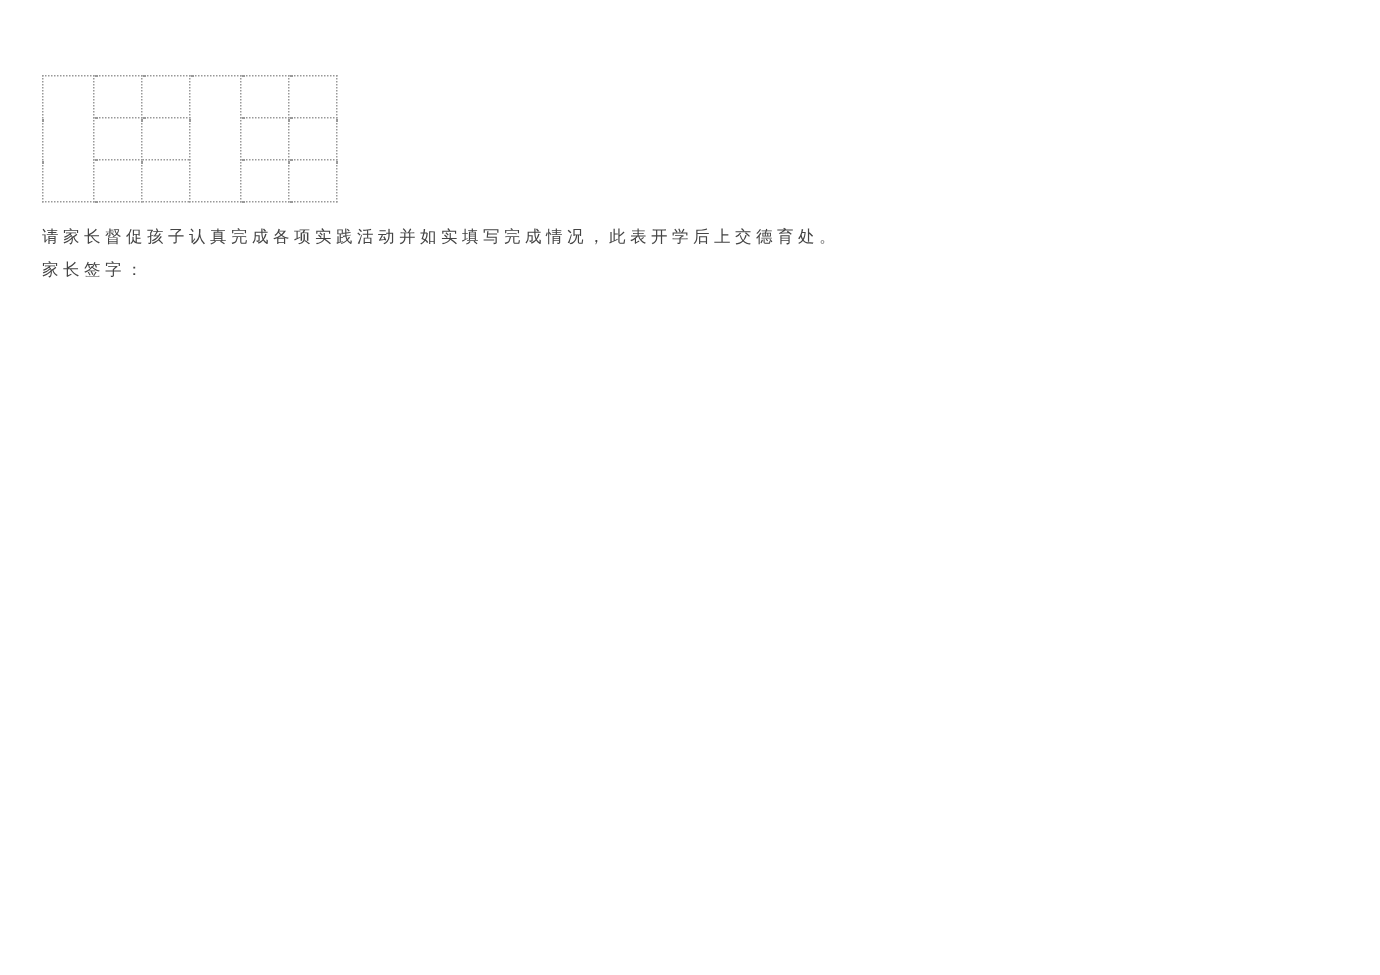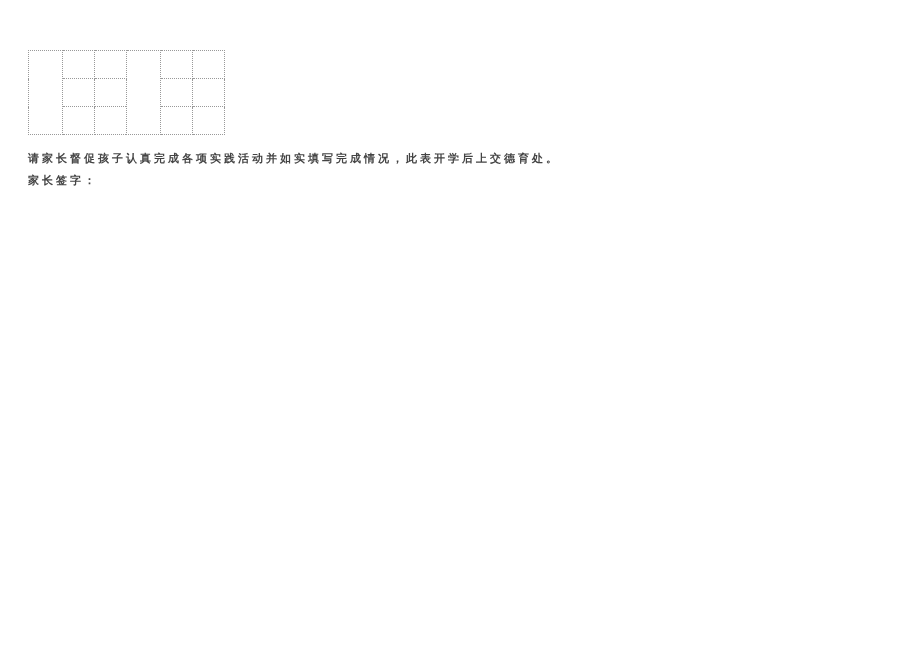--- a/index.html
+++ b/index.html
@@ -29,21 +29,20 @@
       height: 28px;
     }
     td.wide {
       width: 34px;
     }
     .text-line {
       font-size: 11px;
       letter-spacing: 3px;
       line-height: 2;
       color: #444;
-      font-weight: bold;
     }
   </style>
 </head>
 <body>
 
 <div class="table-container">
   <table>
     <tbody>
         <tr>
       <td rowspan="3" class="wide"></td>

